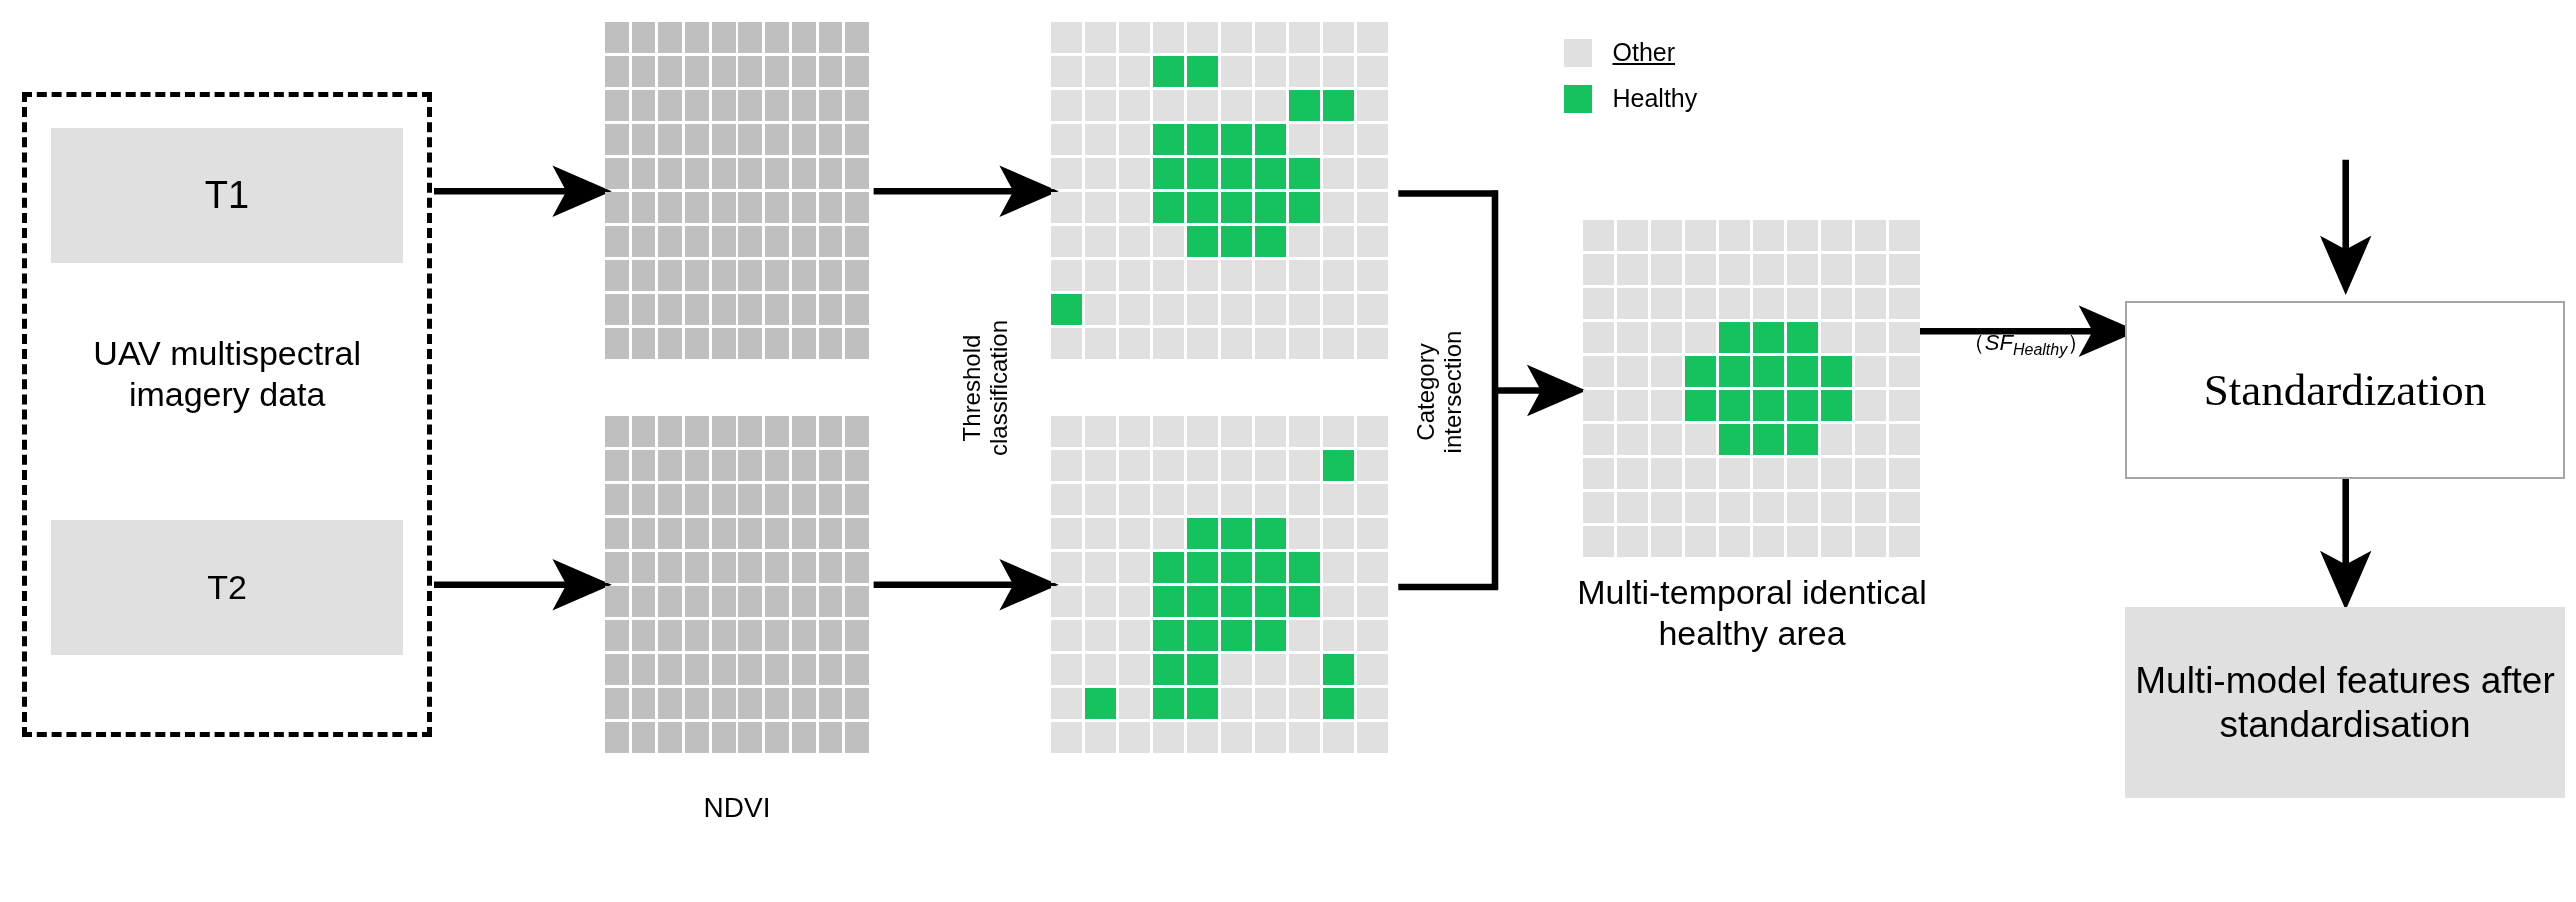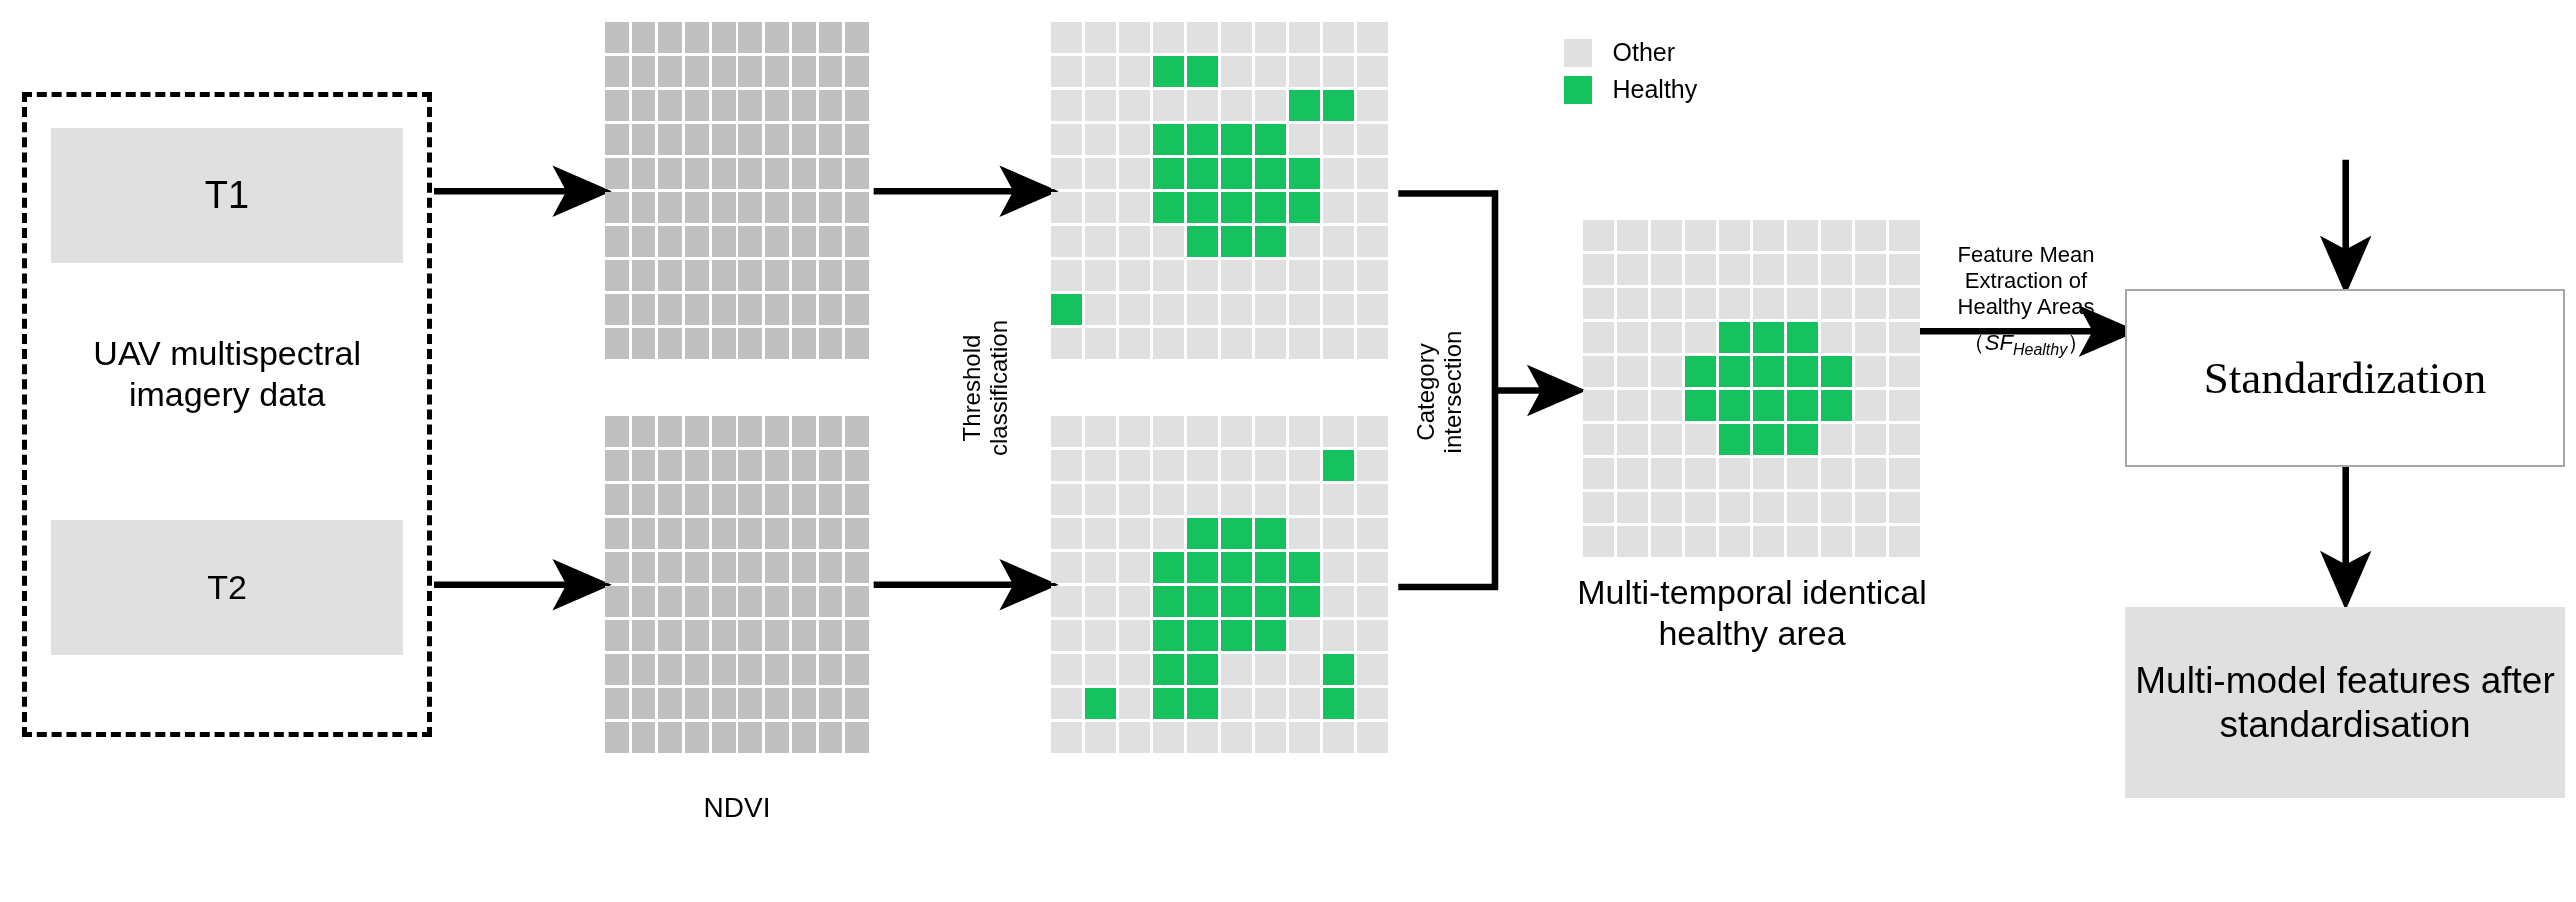--- a/index.html
+++ b/index.html
@@ -572,21 +572,21 @@
       <div class="cell other"></div>
       <div class="cell other"></div>
     </div>
 
 
   <div class="abs vlabel" style="width:220px; font-size:24px;
               transform: translate(-50%,-50%) rotate(-90deg); left:1440px; top:392px;">Category
 intersection</div>
 
   <div class="abs" style="left:1564px; top:38px;">
-    <div class="legend-row" style="margin-bottom:8px;">
+    <div class="legend-row" style="margin-bottom:17px;text-decoration:underline;">
       <span class="swatch sw-other"></span>
       <span class="legend-text">Other</span>
     </div>
     <div class="legend-row">
       <span class="swatch sw-healthy"></span>
       <span class="legend-text">Healthy</span>
     </div>
   </div>
 
   <div class="abs grid" id="grid-intersection" style="left:1583px; top:220px; width:337px; height:337px;">
@@ -688,28 +688,25 @@
       <div class="cell other"></div>
       <div class="cell other"></div>
       <div class="cell other"></div>
       <div class="cell other"></div>
       <div class="cell other"></div>
     </div>
 
   <div class="abs label" style="left:1510px; top:572px; width:484px; font-size:34px;">Multi-temporal identical
 healthy area</div>
 
-  <div class="abs feat-note" style="left:1927px; top:242px; width:198px;">Feature Mean
-Extraction of
-Healthy Areas</div>
   <div class="abs sf-line" style="left:1927px; top:328px; width:198px;">
     <span>（</span><span class="sf-italic">SF</span><span class="sf-sub">Healthy</span><span>）</span>
   </div>
 
 
-  <div class="abs white-box" style="left:2125px; top:289px; width:440px; height:178px; font-size:45px;">Standardization</div>
+  <div class="abs white-box" style="left:2125px; top:301px; width:440px; height:178px; font-size:45px;">Standardization</div>
 
   <div class="abs gray-box" style="left:2125px; top:607px; width:440px; height:191px; font-size:37px;">Multi-model
 features after
 standardisation</div>
 
 </div>
 
 
 </body></html>

